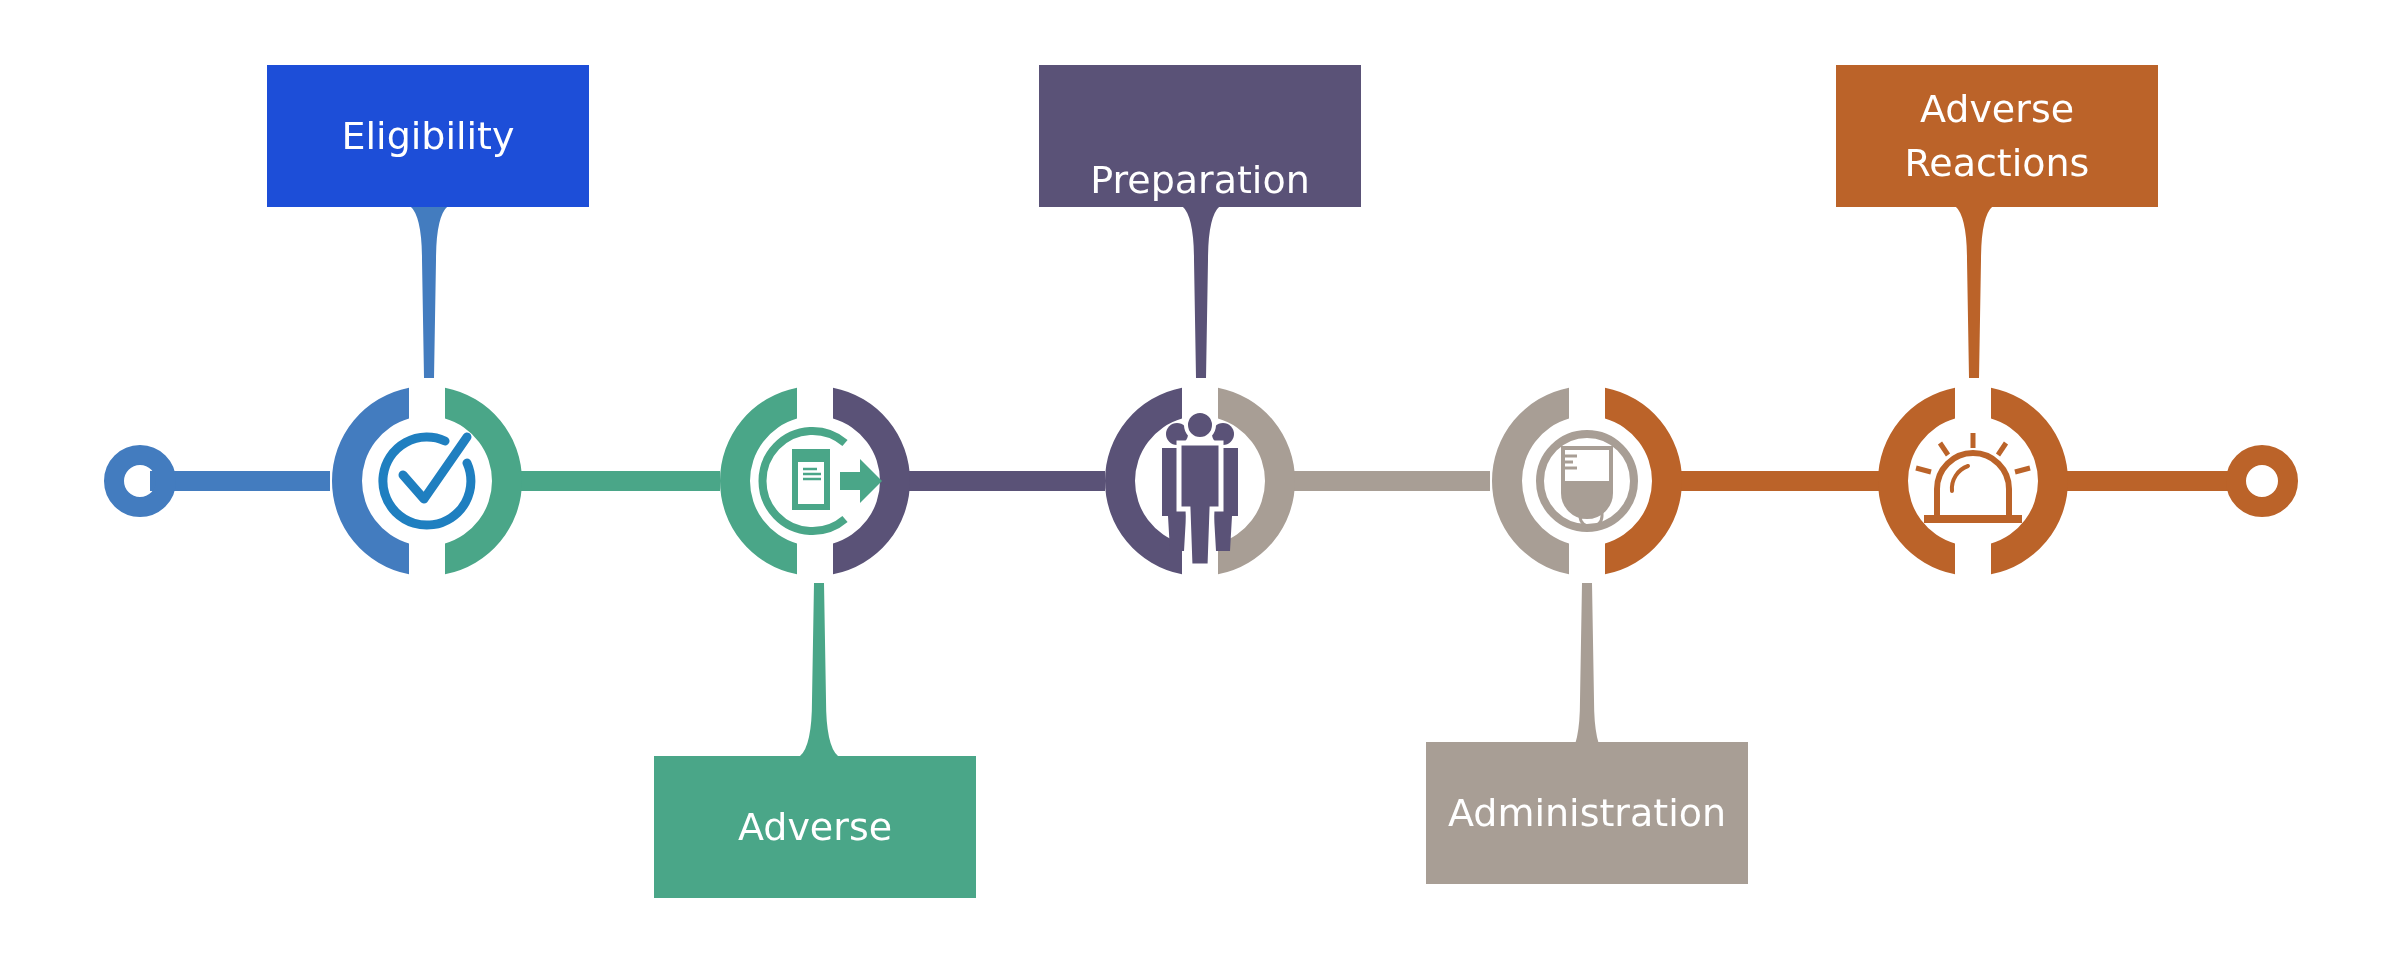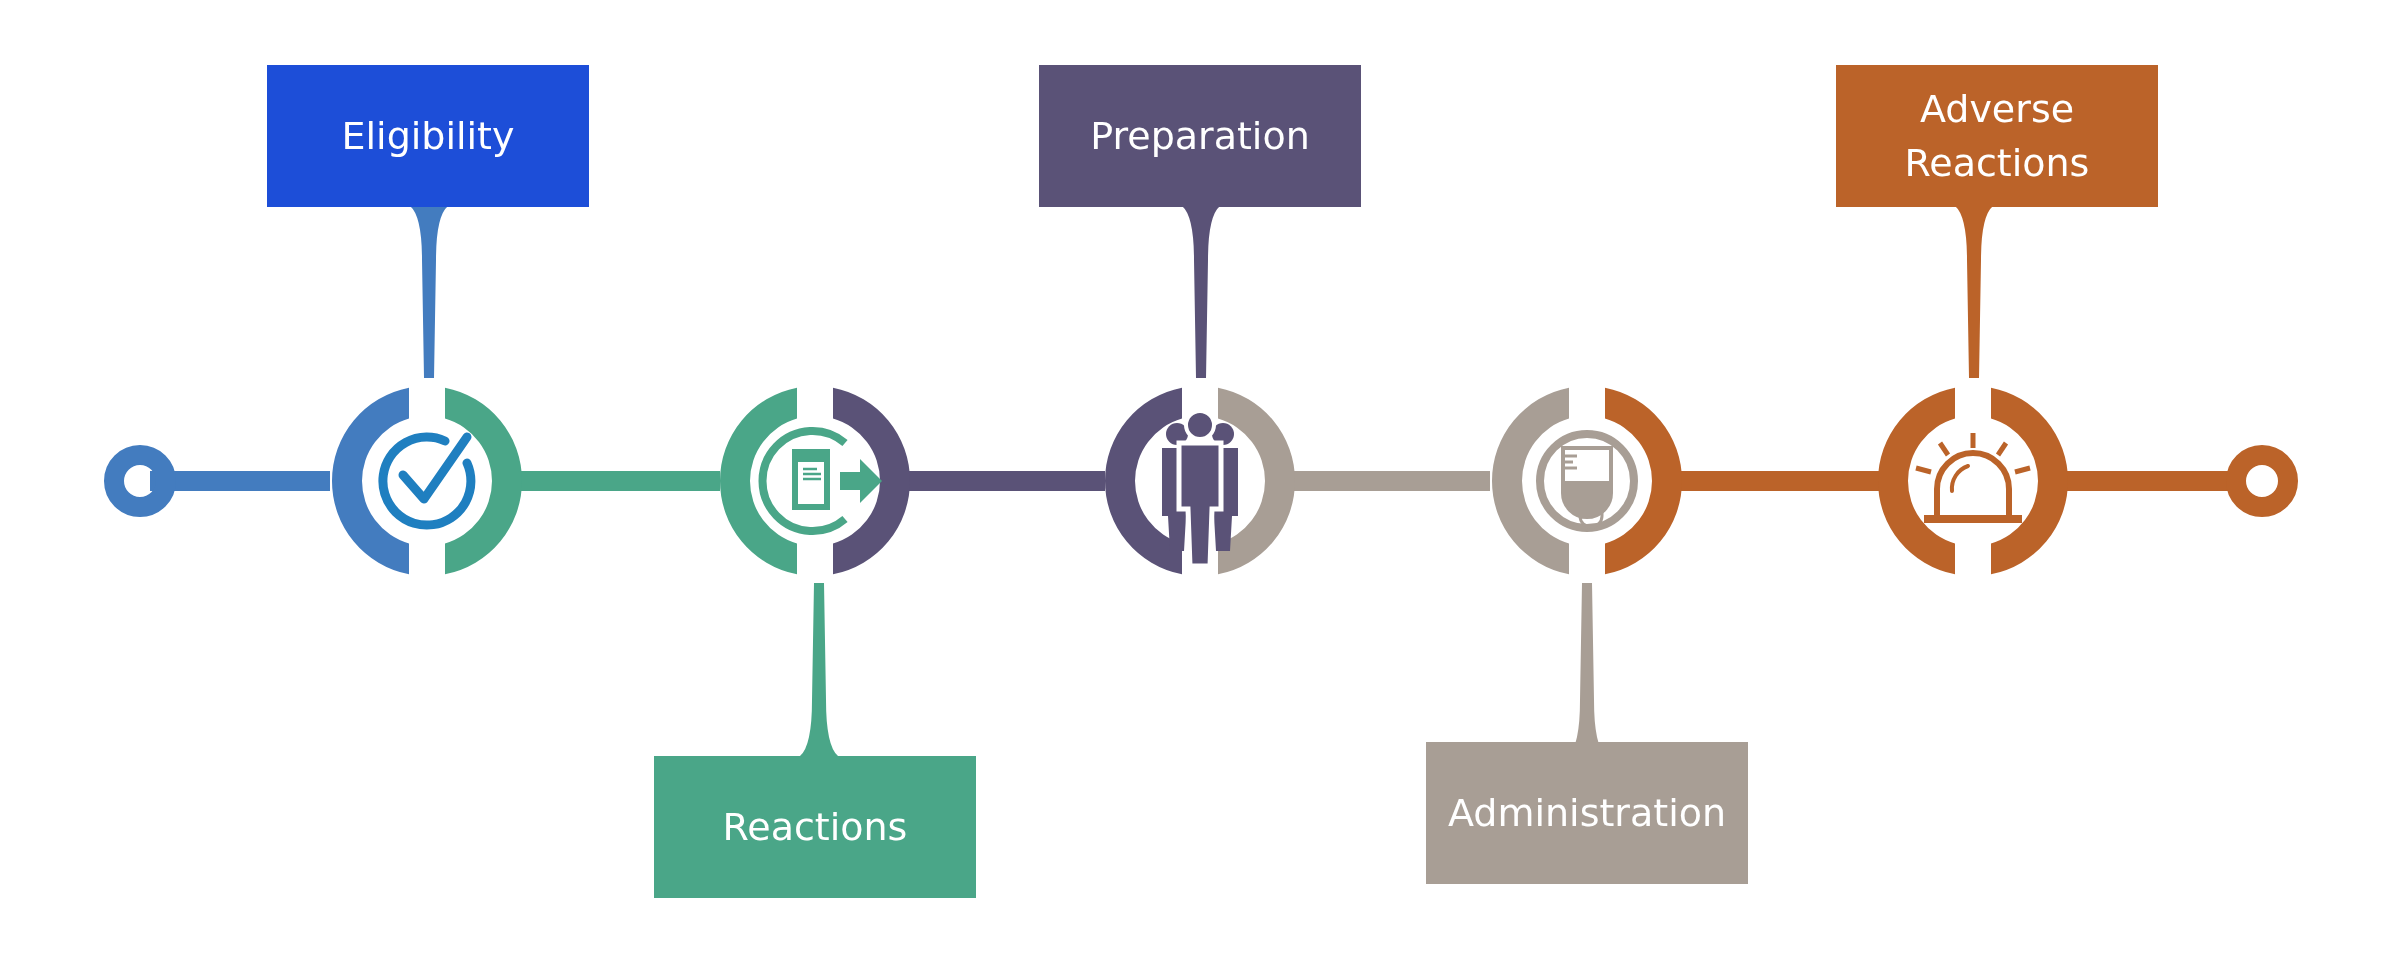--- a/index.html
+++ b/index.html
@@ -91,23 +91,23 @@
     <line x1="33" y1="-38" x2="25" y2="-26" stroke-width="5"></line>
     <line x1="-57" y1="-13" x2="-42" y2="-9" stroke-width="5"></line>
     <line x1="57" y1="-13" x2="42" y2="-9" stroke-width="5"></line>
   </g>
 </svg>
 
 <div class="label-box" id="box-0" style="left:267px; top:65px; background:#1d4ed8;">
   <span>Eligibility</span>
 </div>
 <div class="label-box" id="box-1" style="left:654px; top:756px; background:#4AA688;">
-  <span>Reactions</span>
+  <span>Adverse</span>
 </div>
-<div class="label-box" id="box-2" style="left:1039px; top:65px; background:#5A5277;">
+<div class="label-box" id="box-2" style="left:1039px; top:65px; background:#5A5277;align-items:flex-end;">
   <span>Preparation</span>
 </div>
 <div class="label-box" id="box-3" style="left:1426px; top:742px; background:#A89E95;">
   <span>Administration</span>
 </div>
 <div class="label-box" id="box-4" style="left:1812px; top:65px; background:#BB6329; padding:0 40px; box-sizing:border-box;margin-left:24px;">
   <span>Adverse Reactions</span>
 </div>
 
 </body></html>

